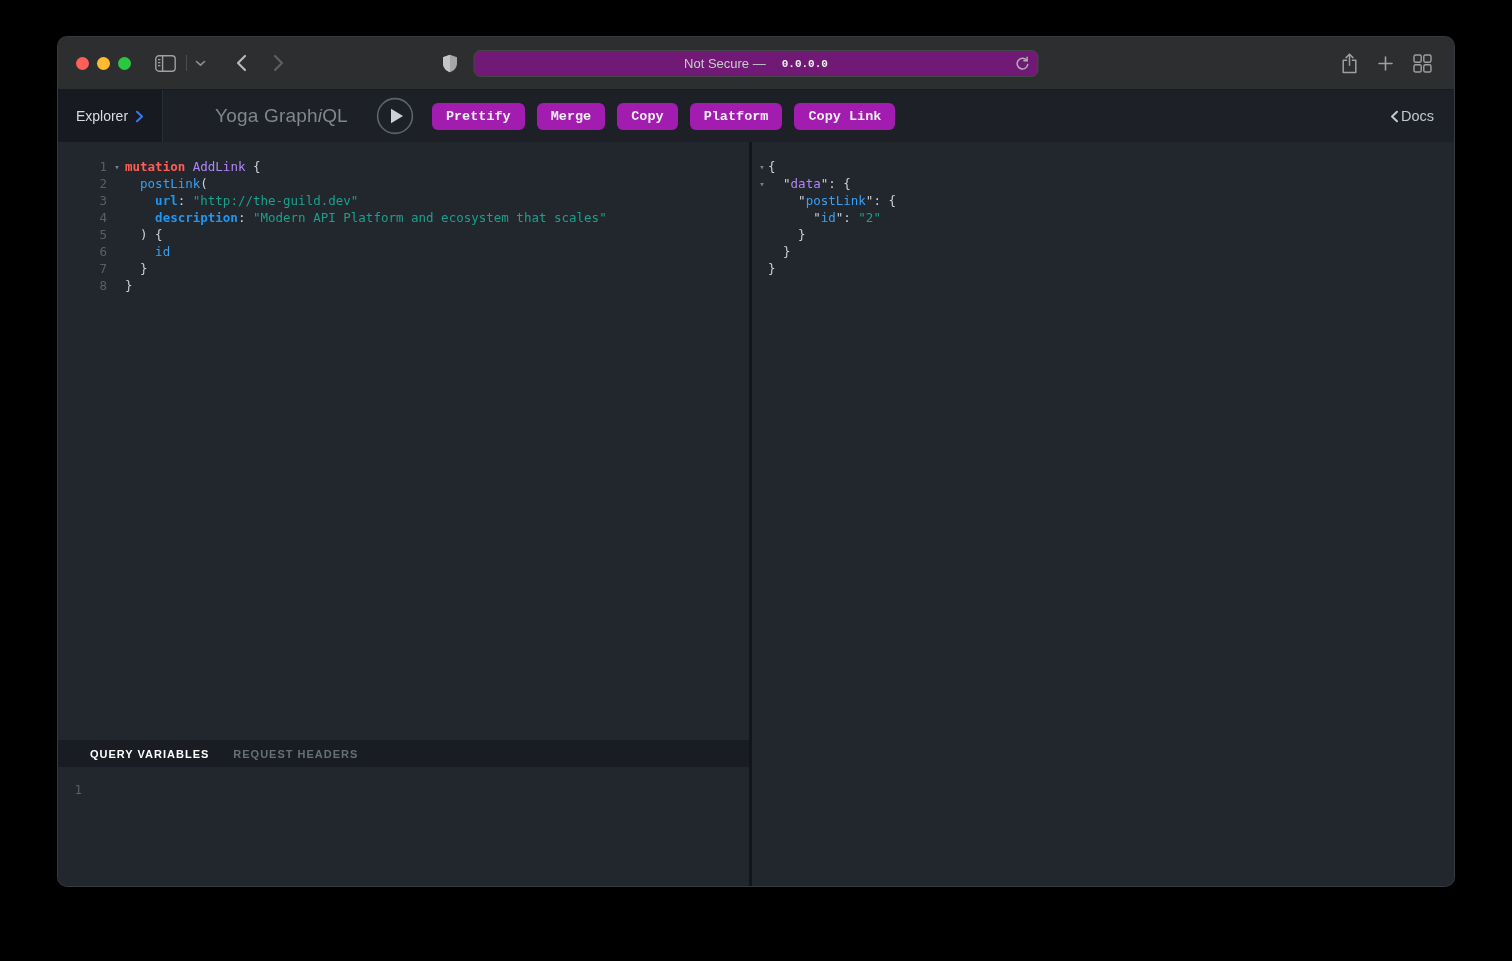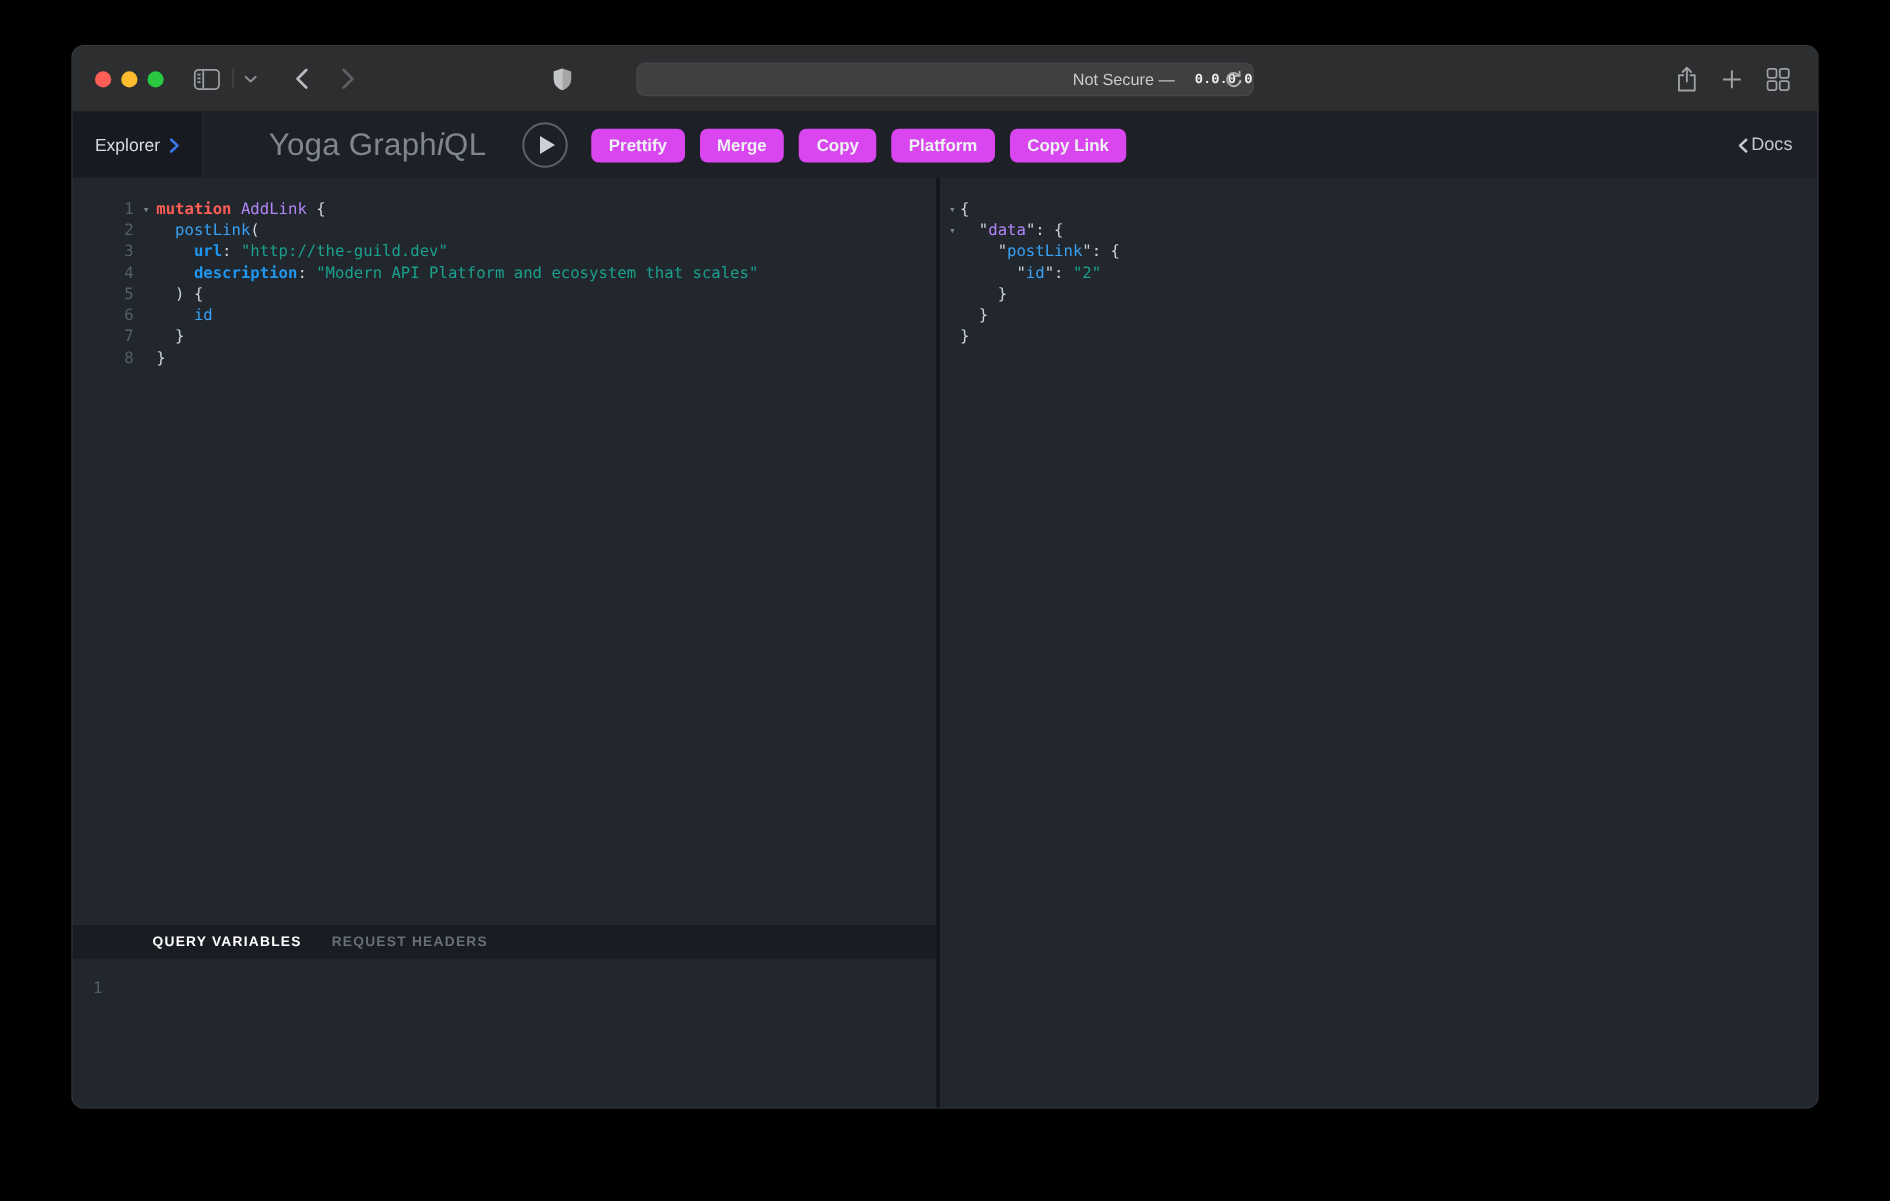--- a/index.html
+++ b/index.html
@@ -19,41 +19,41 @@
   .t-yellow { background:var(--traffic-yellow); }
   .t-green  { background:var(--traffic-green); }
 
   .tb-icon { color:#9ea0a2; display:flex; align-items:center; justify-content:center; }
   .tb-sep  { width:1px; height:16px; background:#4a4c4e; margin:0 8px 0 10px; }
   .nav-back { color:#b7b9bb; margin-left:30px; }
   .nav-fwd  { color:#5d5f61; margin-left:26px; }
   .shield   { position:absolute; left:384px; top:17px; }
 
   .urlfield { position:absolute; left:50%; top:13px; transform:translateX(-50%);
-              width:494px; height:27px; background:#404040; border:1px solid #454749;
-              border-radius:7px; display:flex; align-items:center; justify-content:flex-end; }
+              width:565px; height:27px; background:#701a75; border:1px solid #454749;
+              border-radius:7px; display:flex; align-items:center; justify-content:center; }
   .urlfield .lock-txt { font-size:13px; color:#c9cbcd; }
   .urlfield .host     { font-size:11px; color:#f1f2f3; font-weight:600; margin-left:16px;font-family:Liberation Mono, monospace; }
   .reload { position:absolute; right:7px; top:5px; color:#aeb0b2; }
 
   .tb-right { position:absolute; top:0; right:0; height:53px; display:flex;
               align-items:center; gap:20px; padding-right:22px; color:#a4a6a8; }
 
   
   .gqlbar { position:relative; height:52px; background:#1d2127; display:flex; align-items:center; }
   .explorer { width:105px; height:100%; background:#171b21; border-right:1px solid #272d34;
               display:flex; align-items:center; justify-content:center; gap:7px; cursor:pointer; }
   .explorer .lbl { color:#d9dde2; font-size:14px; }
-  .logo { margin-left:52px; color:#7f868e; font-size:25px; font-weight:500; letter-spacing:0.2px; }
+  .logo { margin-left:52px; color:#7f868e; font-size:19px; font-weight:500; letter-spacing:0.2px; }
   .logo i { font-style:italic; }
   .playbtn { margin-left:28px; width:38px; height:38px; background:transparent; border:none;
              padding:0; cursor:pointer; display:flex; }
   .gql-buttons { display:flex; gap:12px; margin-left:18px; }
-  .gql-buttons button { background:#d946ef; color:#eef0f3; border:none; border-radius:6px;
-             font-family:Liberation Sans, sans-serif; font-size:13.5px; font-weight:600;
+  .gql-buttons button { background:#a21caf; color:#eef0f3; border:none; border-radius:6px;
+             font-family:Liberation Mono, monospace; font-size:13.5px; font-weight:600;
              padding:6px 14px; cursor:pointer; }
   .docs { position:absolute; right:20px; display:flex; align-items:center; gap:2px;
           color:#c2c8cf; font-size:14.5px; cursor:pointer; }
 
   
   .content { display:flex; height:746px; }
   .left-pane { width:691px; display:flex; flex-direction:column; background:#22272e; }
   .pane-divider { width:3px; background:#121519; }
   .right-pane { flex:1; background:#22272e; }
 
@@ -66,21 +66,21 @@
   .tok.kw   { color:var(--kw); font-weight:bold; }
   .tok.def  { color:var(--def); }
   .tok.prop { color:var(--prop); }
   .tok.attr { color:var(--attr); font-weight:bold; }
   .tok.str  { color:var(--str); }
   .tok.punc { color:var(--punc); }
 
   .response { padding:16px 8px 0 4px; }
 
   .tabbar { height:27px; background:#191d23; display:flex; align-items:center;
-            gap:24px; padding-left:64px; }
+            gap:24px; padding-left:32px; }
   .tab { font-size:11px; font-weight:bold; letter-spacing:1px; cursor:pointer; }
   .tab.active   { color:#ffffff; }
   .tab.inactive { color:#676f79; }
 
   .vars-editor { flex:1; padding:14px 8px 0 12px; cursor:text; }
   .vars-editor .ln { width:12px; }
 
   svg { display:block; }
 </style>
 </head>

